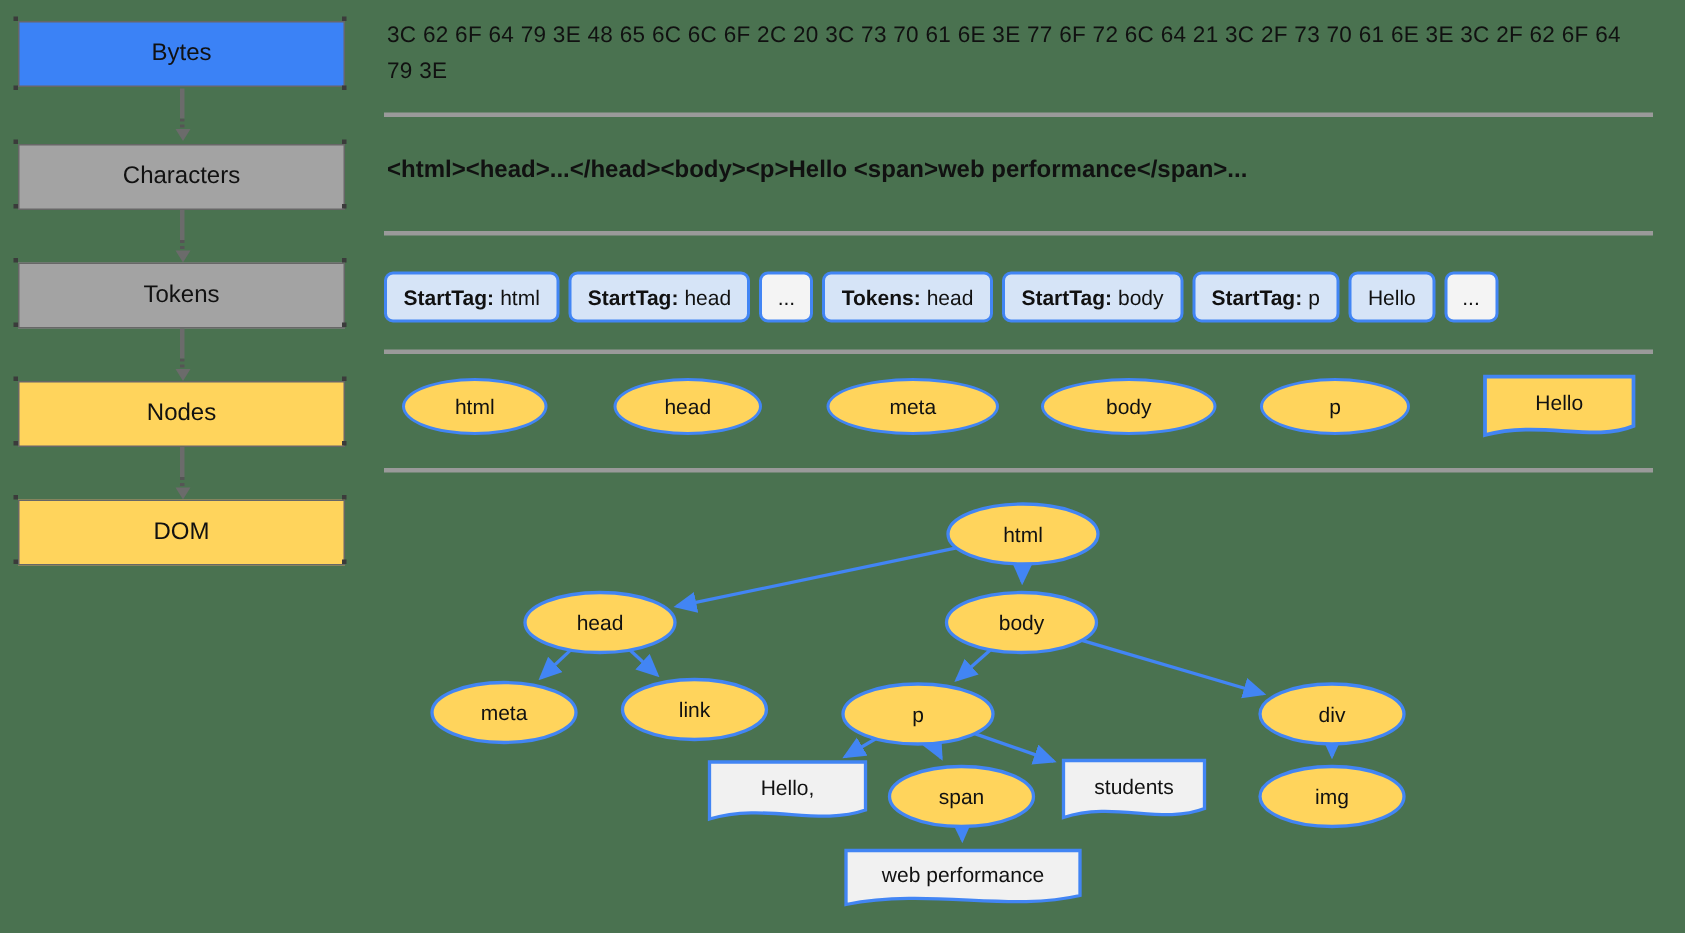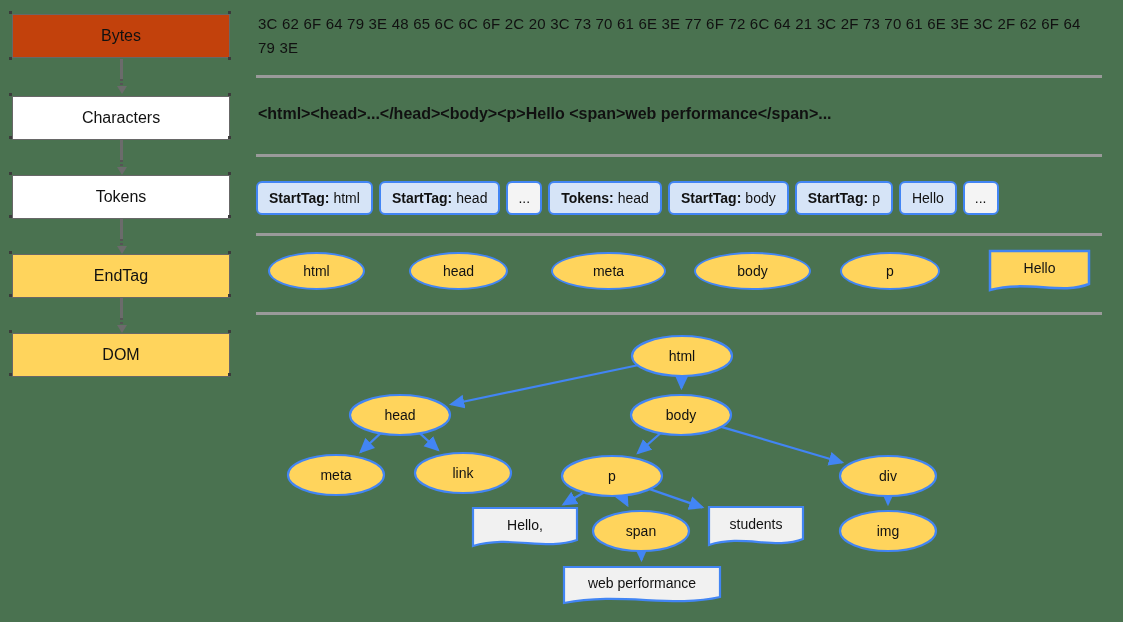--- a/index.html
+++ b/index.html
@@ -22,22 +22,22 @@
     width: 218px;
     height: 44px;
     border: 1px solid #676767;
     box-sizing: border-box;
     display: flex;
     align-items: center;
     justify-content: center;
     font-size: 16px;
     color: #111;
   }
-  .stage.green  { background: #c2410c; }
-  .stage.blue   { background: #ffffff; }
+  .stage.green  { background: #3b82f6; }
+  .stage.blue   { background: #a3a3a3; }
   .stage.yellow { background: #ffd45c; }
 
   .handle {
     position: absolute;
     width: 3px;
     height: 3px;
     background: #3b3b3b;
   }
 
   .arrow-down {
@@ -199,21 +199,21 @@
   <div class="handle" style="left:9px;  top:215px;"></div>
   <div class="handle" style="left:228px; top:215px;"></div>
 
   <div class="arrow-down" style="top:219px; height:35px;">
     <div class="shaft" style="top:0; height:20px;"></div>
     <div class="dots" style="top:20px; height:8px;"></div>
     <div class="head" style="top:27px;"></div>
   </div>
 
   <div class="stage yellow" style="top:254px;">
-    <span>EndTag</span>
+    <span>Nodes</span>
   </div>
   <div class="handle" style="left:9px;  top:251px;"></div>
   <div class="handle" style="left:228px; top:251px;"></div>
   <div class="handle" style="left:9px;  top:294px;"></div>
   <div class="handle" style="left:228px; top:294px;"></div>
 
   <div class="arrow-down" style="top:298px; height:35px;">
     <div class="shaft" style="top:0; height:20px;"></div>
     <div class="dots" style="top:20px; height:8px;"></div>
     <div class="head" style="top:27px;"></div>

